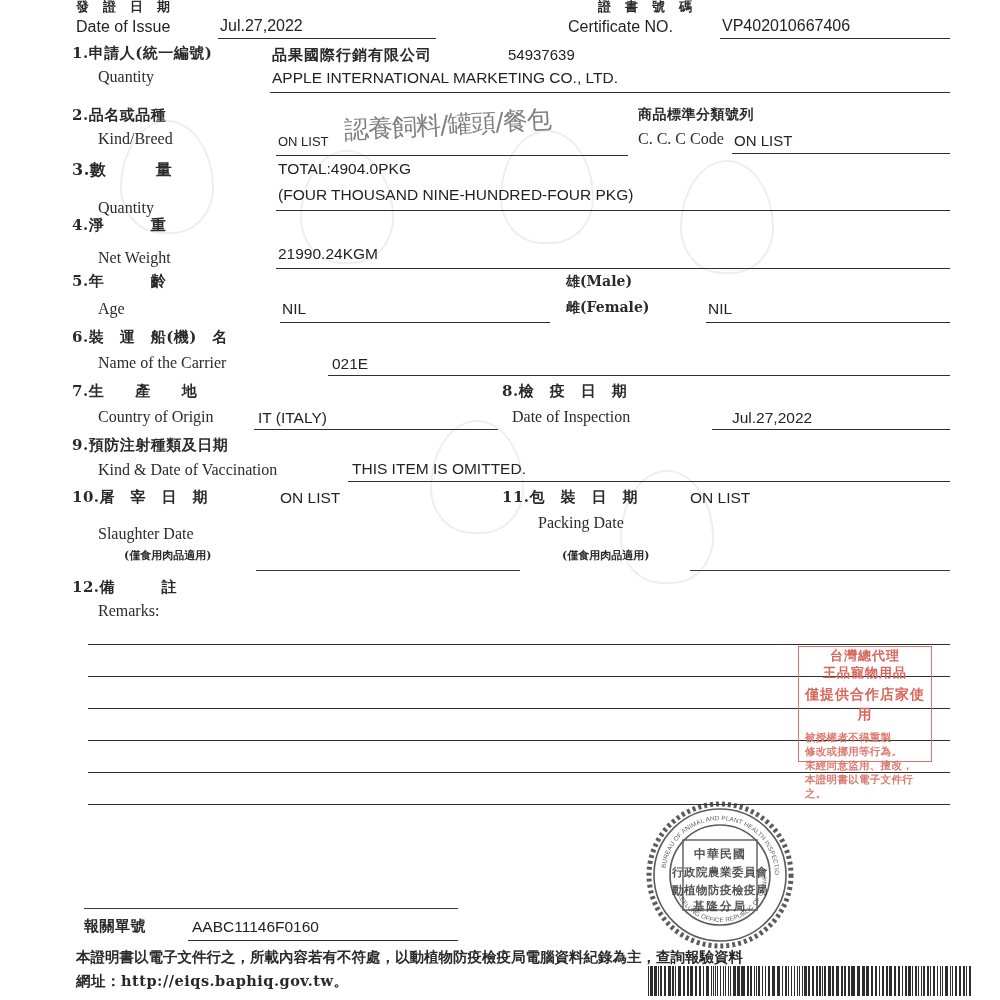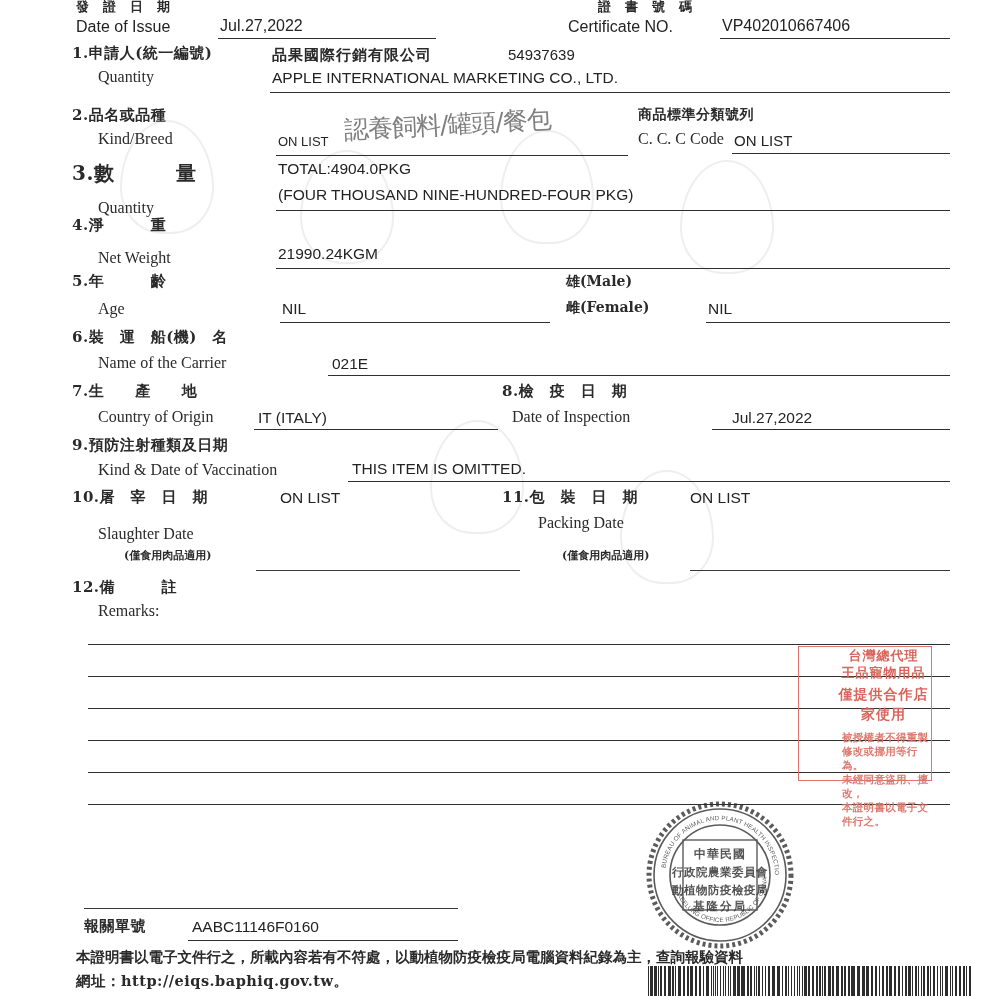--- a/index.html
+++ b/index.html
@@ -106,21 +106,21 @@
   <div class="t en" style="left:98px;top:130px;font-size:16px;">Kind/Breed</div>
   <div class="t val" style="left:278px;top:134px;font-size:13px;">ON LIST</div>
   <div class="hand" style="left:344px;top:108px;">認養飼料/罐頭/餐包</div>
   <div class="rule" style="left:276px;top:155px;width:352px;"></div>
 
   <div class="t cjk" style="left:638px;top:106px;font-size:14px;">商品標準分類號列</div>
   <div class="t en" style="left:638px;top:130px;font-size:16px;">C. C. C Code</div>
   <div class="t val" style="left:734px;top:132px;font-size:15px;">ON LIST</div>
   <div class="rule" style="left:732px;top:153px;width:218px;"></div>
 
-  <div class="t cjk" style="left:72px;top:160px;font-size:20px;">
+  <div class="t cjk" style="left:72px;top:160px;font-size:16px;">
     <span>3.</span><span>數　　　量</span>
   </div>
   <div class="t en" style="left:98px;top:199px;font-size:16px;">Quantity</div>
   <div class="t val" style="left:278px;top:160px;font-size:15.5px;">TOTAL:4904.0PKG</div>
   <div class="t val" style="left:278px;top:186px;font-size:15.5px;">(FOUR THOUSAND NINE-HUNDRED-FOUR PKG)</div>
   <div class="rule" style="left:276px;top:210px;width:674px;"></div>
 
   <div class="t cjk" style="left:72px;top:216px;font-size:15px;">
     <span>4.</span><span>淨　　　重</span>
   </div>
@@ -189,21 +189,21 @@
   </div>
   <div class="t en" style="left:98px;top:602px;font-size:16px;">Remarks:</div>
 
   <div class="rule" style="left:88px;top:644px;width:862px;"></div>
   <div class="rule" style="left:88px;top:676px;width:862px;"></div>
   <div class="rule" style="left:88px;top:708px;width:862px;"></div>
   <div class="rule" style="left:88px;top:740px;width:862px;"></div>
   <div class="rule" style="left:88px;top:772px;width:862px;"></div>
   <div class="rule" style="left:88px;top:804px;width:862px;"></div>
 
-  <div class="redbox" style="left:798px;top:646px;width:134px;height:135px;padding-left:37px;">
+  <div class="redbox" style="left:798px;top:646px;width:134px;height:116px;">
     <div class="l1">台灣總代理</div>
     <div class="l1">王品寵物用品</div>
     <div class="l2">僅提供合作店家使用</div>
     <div class="fine">
       <div>被授權者不得重製</div>
       <div>修改或挪用等行為。</div>
       <div>未經同意盜用、擅改，</div>
       <div>本證明書以電子文件行之。</div>
     </div>
   </div>

